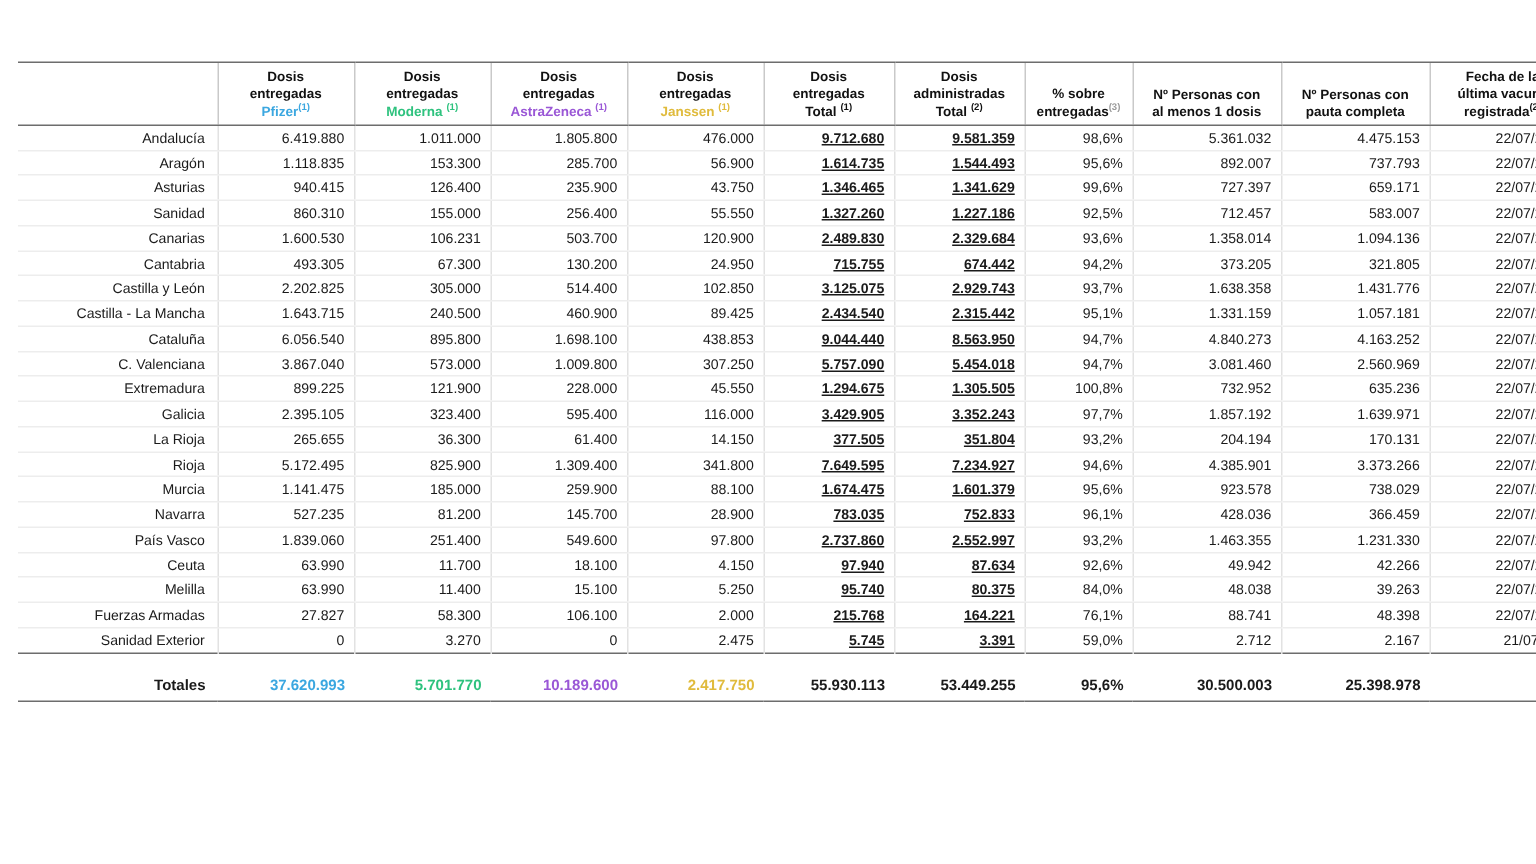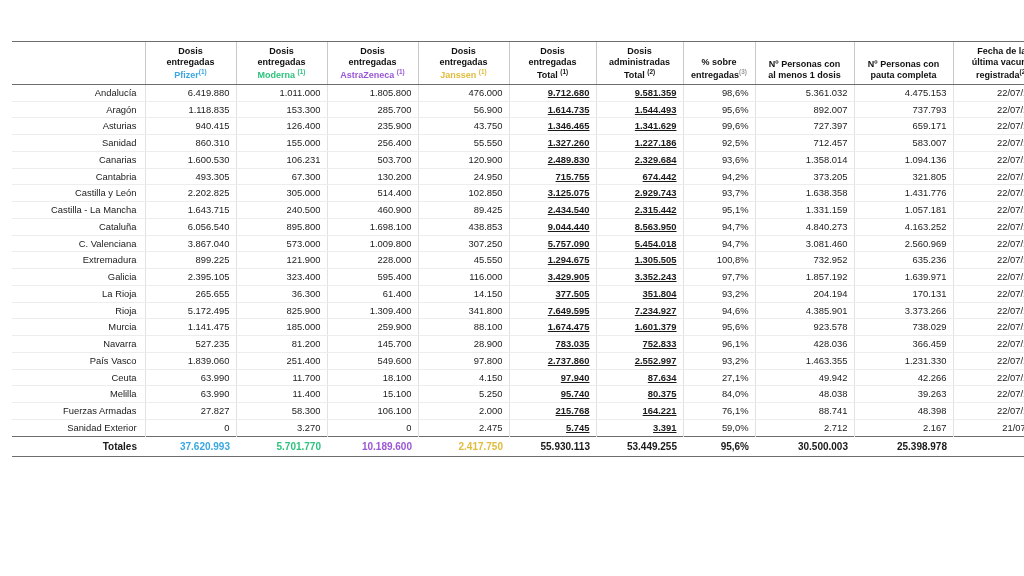--- a/index.html
+++ b/index.html
@@ -107,21 +107,21 @@
   tbody td.pers,
   tbody td.date {
     font-weight: normal;
   }
   tbody tr:last-child td {
     border-bottom: none;
   }
 
   
   tfoot td {
-    padding: 4px 6px 4px 6px;
+    padding: 16px 6px 4px 6px;
     text-align: right;
     font-weight: bold;
     font-size: 10px;
     white-space: nowrap;
     border-top: 1.6px solid #6d6d6d;
     border-bottom: 1.6px solid #6d6d6d;
   }
   tfoot td.region {
     padding-right: 8px;
   }
@@ -437,21 +437,21 @@
             <td class="date">22/07/2021</td>
           </tr>
           <tr>
             <td class="region">Ceuta</td>
             <td>63.990</td>
             <td>11.700</td>
             <td>18.100</td>
             <td>4.150</td>
             <td class="bold">97.940</td>
             <td class="bold">87.634</td>
-            <td class="pct">27,1%</td>
+            <td class="pct">92,6%</td>
             <td class="pers">49.942</td>
             <td class="pers">42.266</td>
             <td class="date">22/07/2021</td>
           </tr>
           <tr>
             <td class="region">Melilla</td>
             <td>63.990</td>
             <td>11.400</td>
             <td>15.100</td>
             <td>5.250</td>

